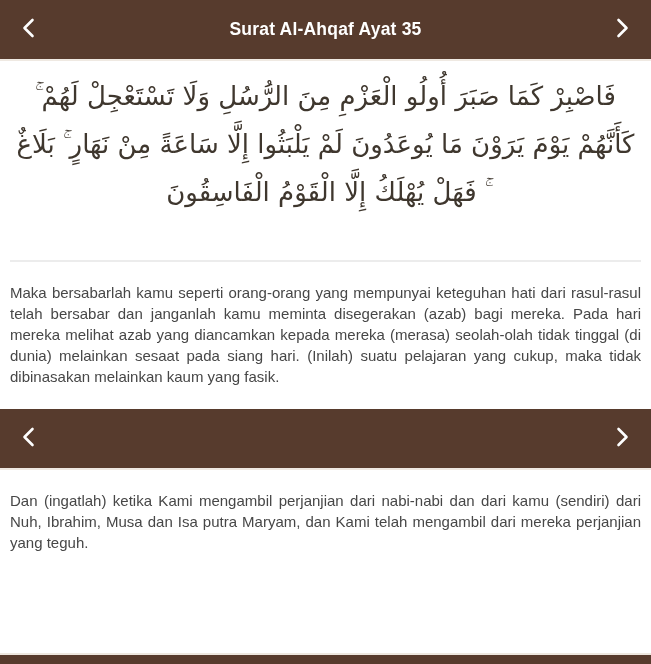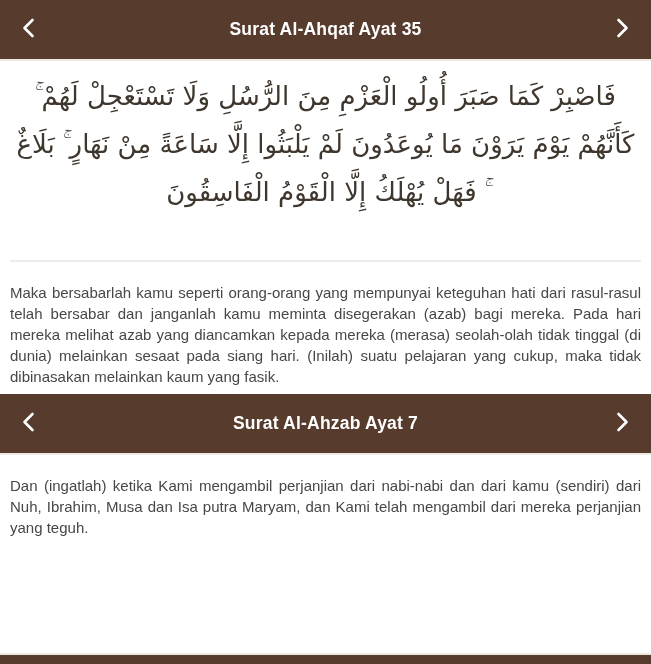--- a/index.html
+++ b/index.html
@@ -61,21 +61,21 @@
 
   .divider {
     border: none;
     border-top: 2px solid #ececec;
     margin: 0 10px;
   }
 
   
   .translation {
     margin: 0;
-    padding: 20px 10px 7px;
+    padding: 20px 10px 22px;
     font-size: 15px;
     line-height: 21px;
     text-align: justify;
     color: #474747;
   }
   .card2 .translation { padding-bottom: 30px; }
 
   
   .bottom-stub {
     position: absolute;
@@ -115,21 +115,20 @@
 
   <section class="verse-card card2">
     <header class="bar">
       <button class="nav-btn">
         <span>
           <svg width="17" height="22" viewBox="0 0 17 22">
               <path d="M12.5 3 L4.5 11 L12.5 19" fill="none" stroke="#ffffff" stroke-width="2.6" stroke-linecap="round" stroke-linejoin="round"></path>
             </svg>
         </span>
       </button>
-      <h2>Surat Al-Ahzab Ayat 7</h2>
       <button class="nav-btn">
         <span>
           <svg width="17" height="22" viewBox="0 0 17 22">
               <path d="M4.5 3 L12.5 11 L4.5 19" fill="none" stroke="#ffffff" stroke-width="2.6" stroke-linecap="round" stroke-linejoin="round"></path>
             </svg>
         </span>
       </button>
     </header>
     <hr class="divider">
     <p class="translation">Dan (ingatlah) ketika Kami mengambil perjanjian dari nabi-nabi dan dari kamu (sendiri) dari Nuh, Ibrahim, Musa dan Isa putra Maryam, dan Kami telah mengambil dari mereka perjanjian yang teguh.</p>

